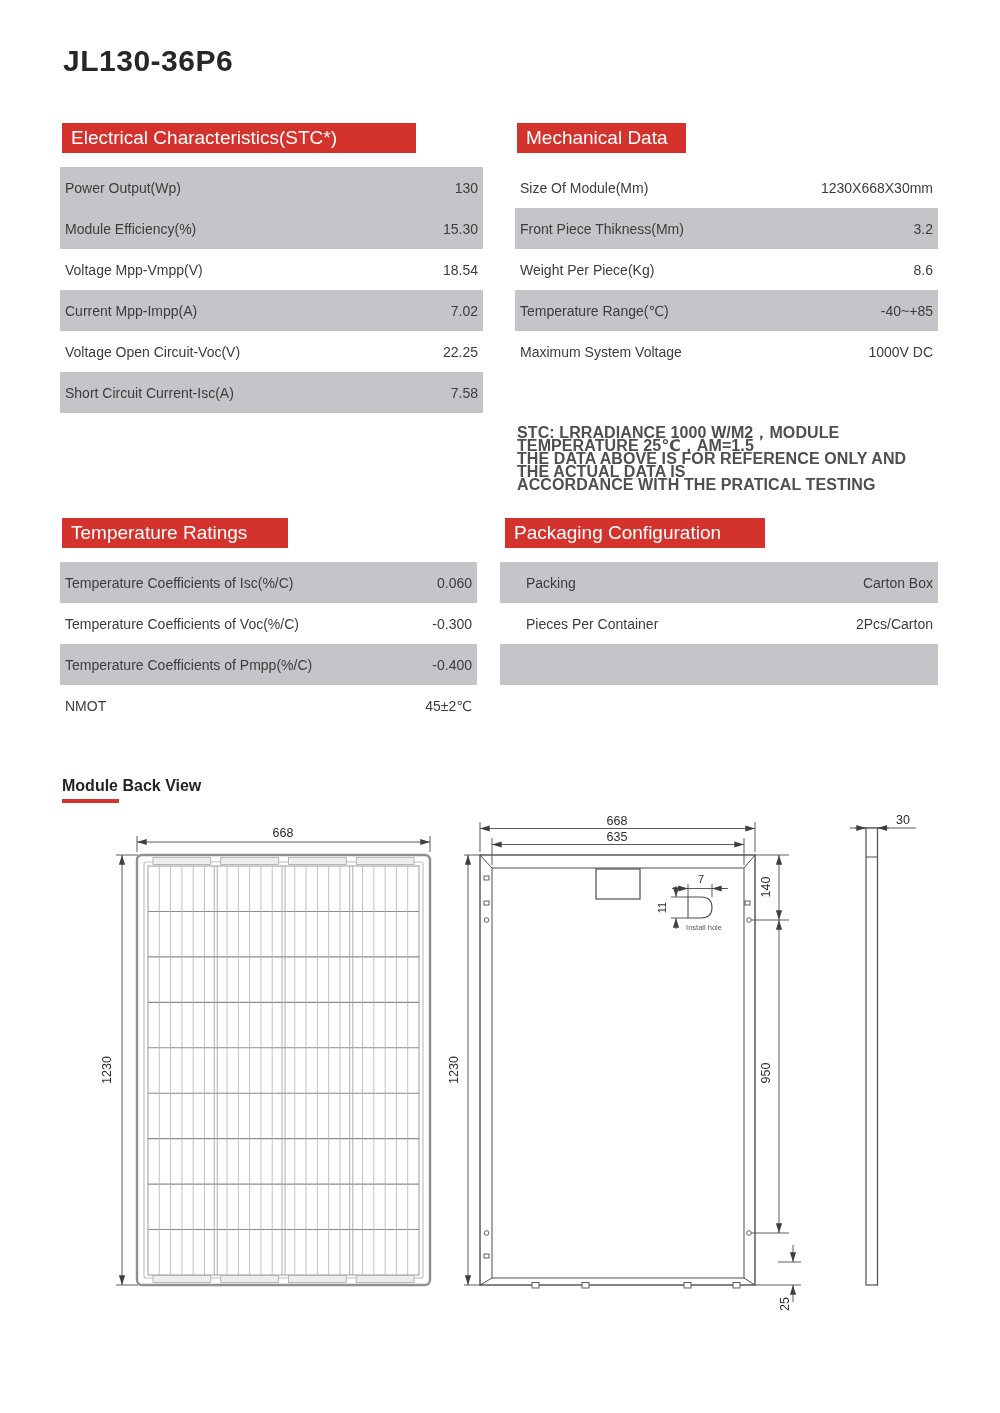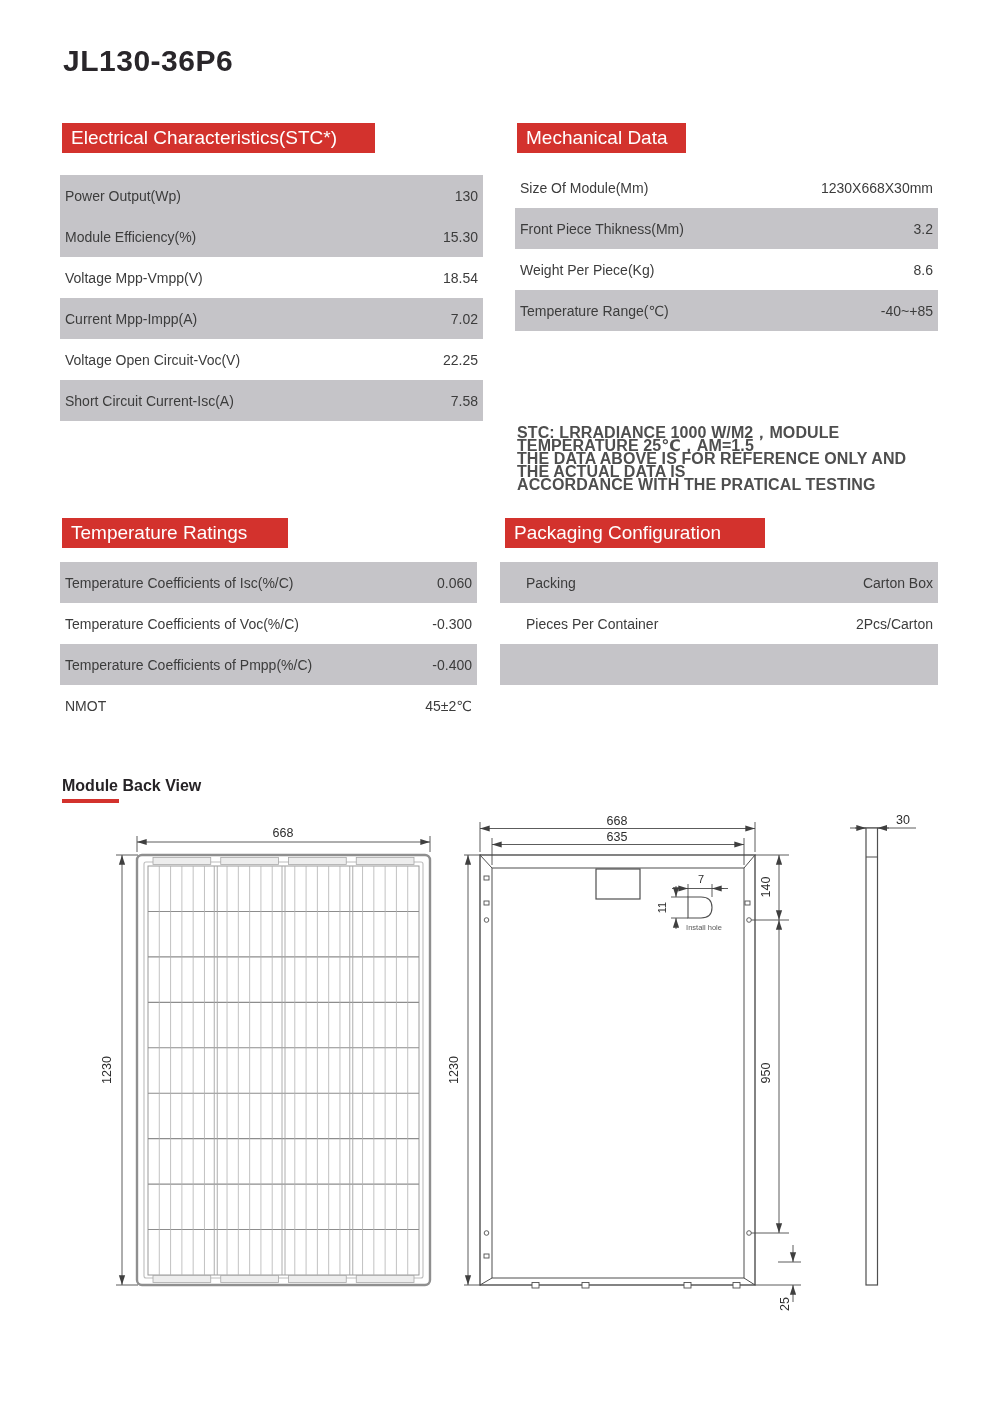--- a/index.html
+++ b/index.html
@@ -24,26 +24,26 @@
   svg text{ font-family:"Liberation Sans","DejaVu Sans",sans-serif; }
   svg .dim{ font-size:12.5px; fill:#2d2d2d; }
   svg .dims{ font-size:11px; fill:#2d2d2d; }
   svg .lbl{ font-size:7.5px; fill:#5a5a5a; }
 </style>
 </head>
 <body>
 
 <h1 class="title">JL130-36P6</h1>
 
-<div class="hdr" style="left:62px;top:123px;width:313px"><span>Electrical Characteristics(STC*)</span></div>
+<div class="hdr" style="left:62px;top:123px;width:354px"><span>Electrical Characteristics(STC*)</span></div>
 <div class="hdr" style="left:517px;top:123px;width:169px"><span>Mechanical Data</span></div>
 <div class="hdr" style="left:62px;top:518px;width:226px"><span>Temperature Ratings</span></div>
 <div class="hdr" style="left:505px;top:518px;width:260px"><span>Packaging Configuration</span></div>
 
-<div class="dtable" style="left:60px;top:175px;width:423px">
+<div class="dtable" style="left:60px;top:167px;width:423px">
   <div class="trow g">
       <span>Power Output(Wp)</span>
       <span>130</span>
     </div>
   <div class="trow g">
       <span>Module Efficiency(%)</span>
       <span>15.30</span>
     </div>
   <div class="trow">
       <span>Voltage Mpp-Vmpp(V)</span>
@@ -72,20 +72,24 @@
       <span>Front Piece Thikness(Mm)</span>
       <span>3.2</span>
     </div>
   <div class="trow">
       <span>Weight Per Piece(Kg)</span>
       <span>8.6</span>
     </div>
   <div class="trow g">
       <span>Temperature Range(℃)</span>
       <span>-40~+85</span>
+    </div>
+  <div class="trow">
+      <span>Maximum System Voltage</span>
+      <span>1000V DC</span>
     </div>
 </div>
 
 <div class="note">
   <div>STC: LRRADIANCE 1000 W/M2，MODULE TEMPERATURE 25℃，AM=1.5</div>
   <div>THE DATA ABOVE IS FOR REFERENCE ONLY AND THE ACTUAL DATA IS</div>
   <div>ACCORDANCE WITH THE PRATICAL TESTING</div>
 </div>
 
 <div class="dtable" style="left:60px;top:562px;width:417px">

